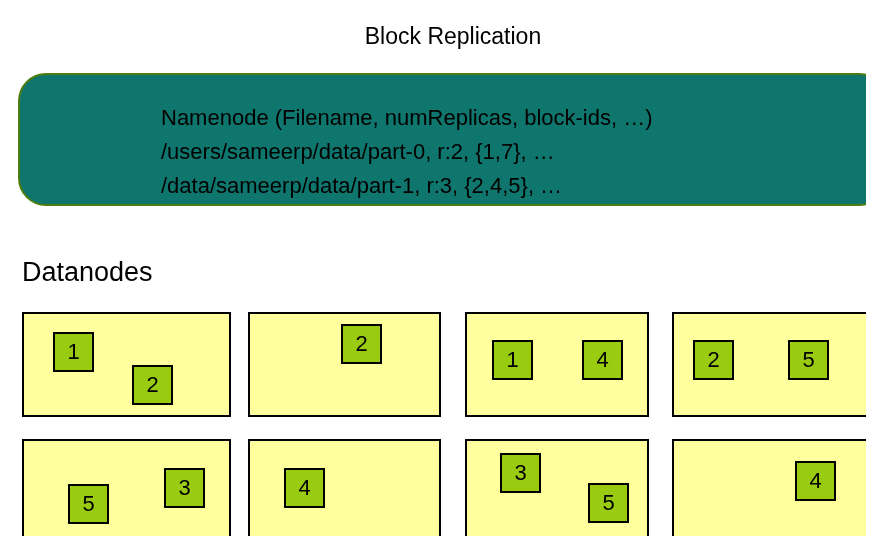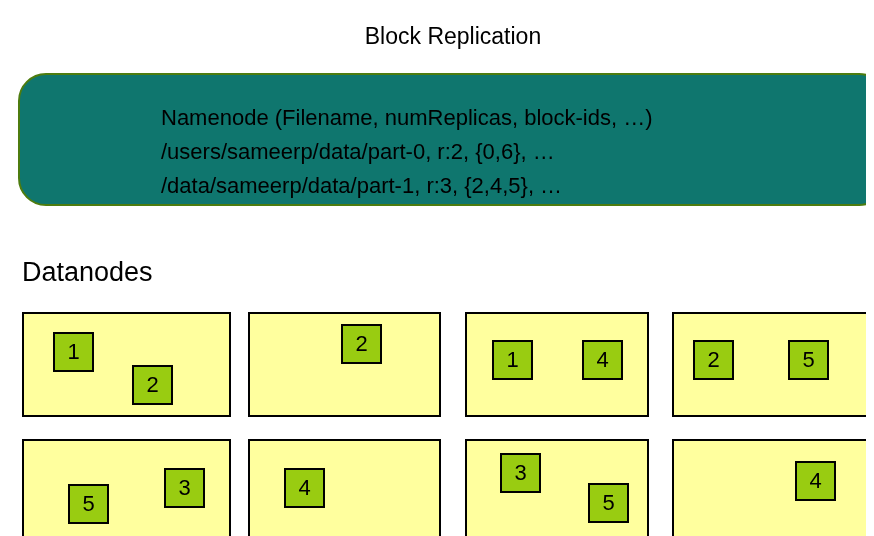--- a/index.html
+++ b/index.html
@@ -67,21 +67,21 @@
 </head>
 <body>
 
 <div class="stage">
 
   <div class="title">Block Replication</div>
 
   <div class="namenode-box">
     <div class="namenode-text">
       <div>Namenode (Filename, numReplicas, block-ids, …)</div>
-      <div>/users/sameerp/data/part-0, r:2, {0,6}, …</div>
+      <div>/users/sameerp/data/part-0, r:2, {1,7}, …</div>
       <div>/data/sameerp/data/part-1, r:3, {2,4,5}, …</div>
     </div>
   </div>
 
   <div class="datanodes-label">Datanodes</div>
 
   <div class="datanode dn-r1 dn-c1">
     <div class="block" style="left:25px; top:14px;">1</div>
     <div class="block" style="left:104px; top:47px;">2</div>
   </div>

